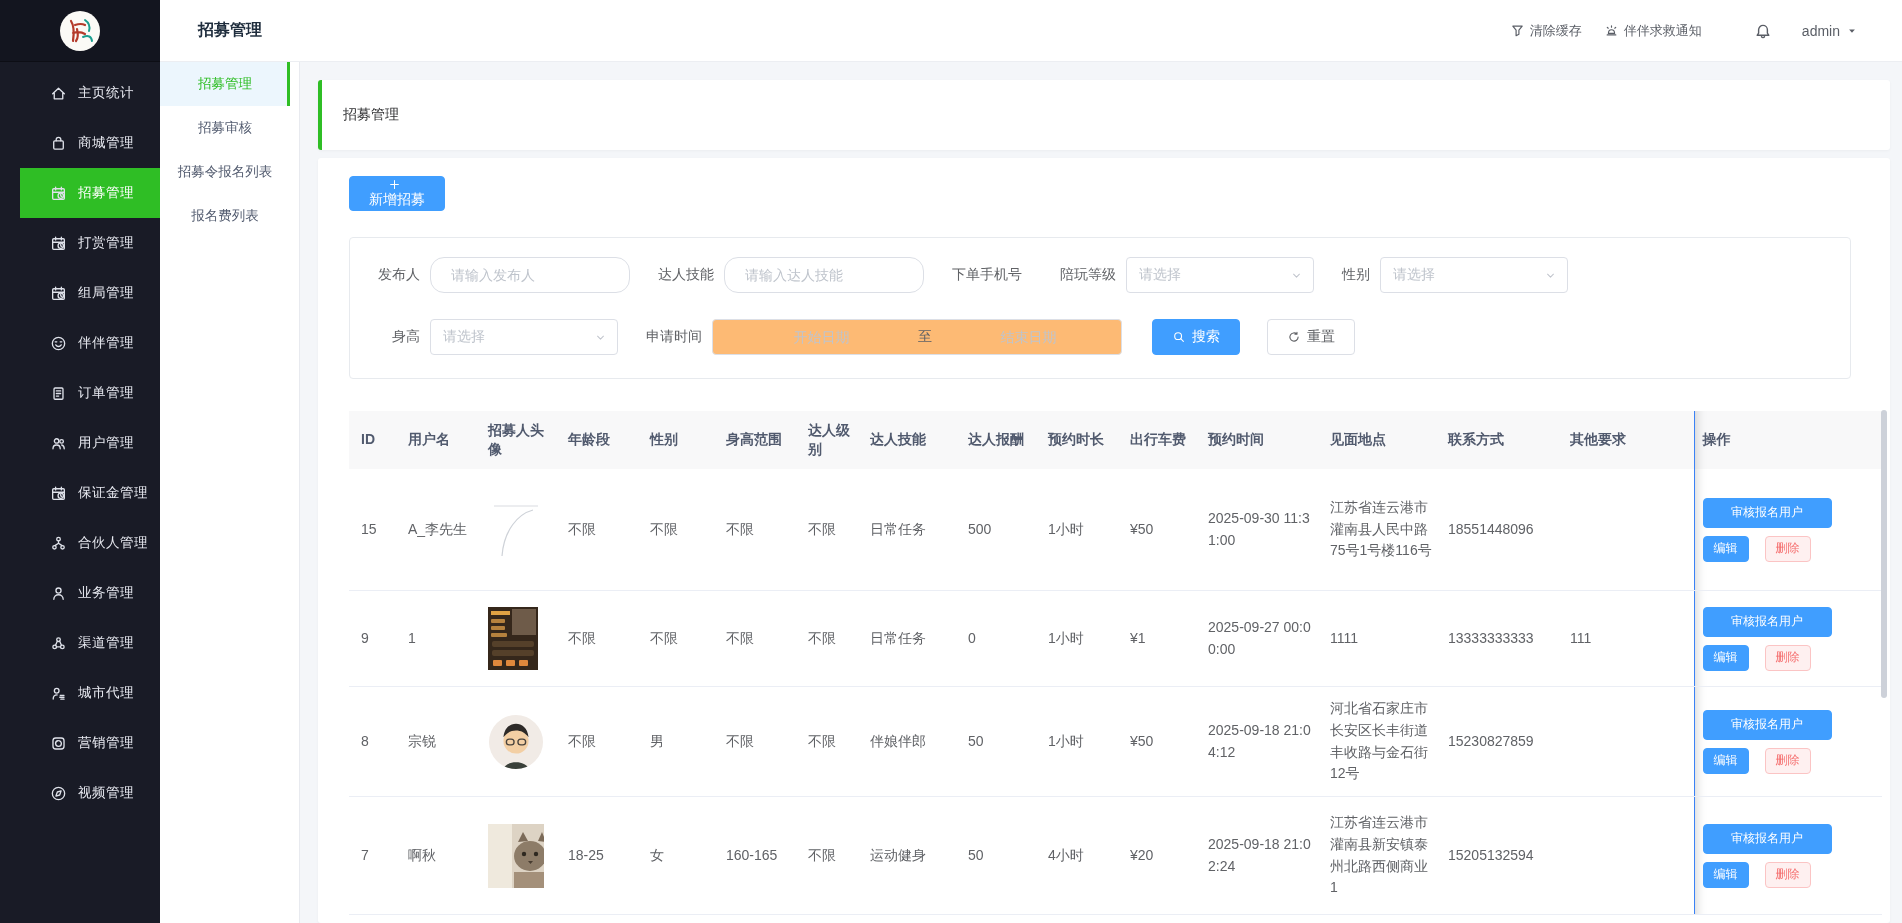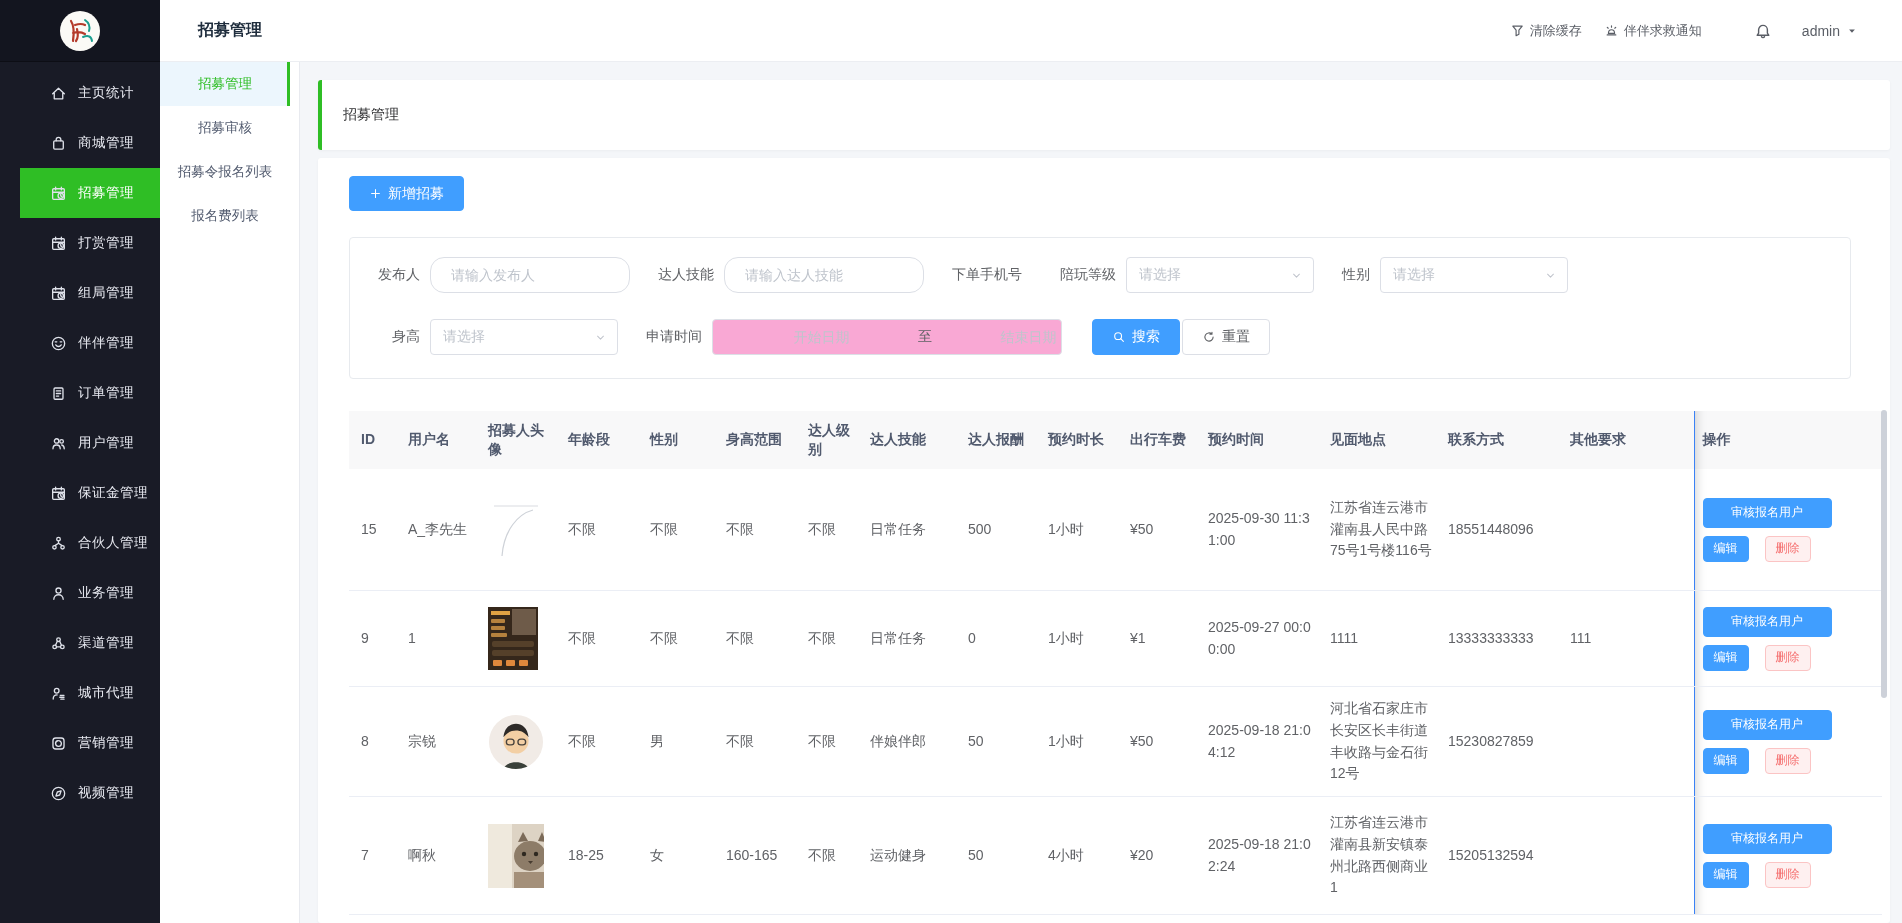--- a/index.html
+++ b/index.html
@@ -36,43 +36,43 @@
   .main { position:absolute; left:300px; top:62px; width:1602px; height:861px; background:#f4f6f9; }
   .crumb-card { position:absolute; left:18px; top:18px; width:1572px; height:70px; background:#fff; border-radius:3px; box-shadow:0 1px 3px rgba(0,0,0,.04); }
   .crumb-bar { position:absolute; left:0; top:0; width:4px; height:100%; background:#2fbe25; border-radius:3px 0 0 3px; }
   .crumb-title { position:absolute; left:25px; top:0; height:100%; display:flex; align-items:center; font-size:14px; color:#303133; }
 
   .main-card { position:absolute; left:18px; top:96px; width:1572px; height:765px; background:#fff; border-radius:3px; box-shadow:0 1px 3px rgba(0,0,0,.04); overflow:hidden; }
   .card-inner { padding:18px 0 0 31px; }
 
   .btn { display:inline-flex; align-items:center; justify-content:center; border-radius:4px; cursor:pointer; border:1px solid transparent; white-space:nowrap; }
   .btn-primary { background:#409eff; border-color:#409eff; color:#fff; }
-  .add-btn { height:35px; padding:0 19px; font-size:14px; }
+  .add-btn { height:35px; padding:0 19px; font-size:14px;flex-direction:column; }
   .add-btn .icn { width:13px; height:13px; margin-right:6px; }
 
   
   .filter-box { margin-top:26px; width:1502px; border:1px solid #e7eaee; border-radius:4px; padding:19px 0 23px 18px; }
   .f-row { display:flex; align-items:center; }
   .f-row + .f-row { margin-top:26px; }
   .f-field { display:flex; align-items:center; margin-right:28px; }
   .f-label { margin-right:10px; color:#606266; white-space:nowrap; }
   .f-label.first { display:inline-block; min-width:52px; text-align:right; }
   .f-input { width:200px; height:36px; border:1px solid #dcdfe6; border-radius:14px; padding:0 20px; font-size:14px; color:#701a75; font-family:inherit; outline:none; background:#fff; }
   .f-input::placeholder { color:#bfc4cc; }
   .f-select { width:188px; height:36px; border:1px solid #dcdfe6; border-radius:4px; padding:0 10px 0 12px; display:flex; align-items:center; cursor:pointer; background:#fff; }
   .f-select .ph { color:#bfc4cc; flex:1; }
   .f-select .icn { width:13px; height:13px; color:#c0c4cc; }
-  .daterange { width:350px; height:36px; border:1px solid #dcdfe6; border-radius:4px; display:flex; align-items:center; padding:0 10px; background:#f9a8d4; }
+  .daterange { width:410px; height:36px; border:1px solid #dcdfe6; border-radius:4px; display:flex; align-items:center; padding:0 10px; background:#fdba74; }
   .daterange .icn { width:15px; height:15px; color:#c0c4cc; margin:0 4px; }
   .dr-input { flex:1; border:none; outline:none; text-align:center; font-size:14px; font-family:inherit; color:#606266; background:transparent; }
   .dr-input::placeholder { color:#bfc4cc; }
   .dr-sep { color:#606266; padding:0 6px; }
   .search-btn { height:36px; padding:0 19px; font-size:14px; margin-left:2px; }
   .search-btn .icn, .reset-btn .icn { width:14px; height:14px; margin-right:6px; }
-  .reset-btn { height:36px; padding:0 19px; font-size:14px; margin-left:2px; background:#fff; border:1px solid #dcdfe6; color:#606266; }
+  .reset-btn { height:36px; padding:0 19px; font-size:14px; margin-left:27px; background:#fff; border:1px solid #dcdfe6; color:#606266; }
 
   
   .table-wrap { margin-top:32px; position:relative; }
   table { border-collapse:collapse; table-layout:fixed; width:1533px; }
   th { background:#f8f8f9; color:#515a6e; font-weight:bold; font-size:14px; text-align:left; padding:10px 8px; height:55px; line-height:1.35; }
   td { font-size:14px; color:#606266; text-align:left; padding:10px 8px; border-bottom:1px solid #ebeef5; vertical-align:middle; line-height:1.55; word-break:break-all; }
   th:first-child, td:first-child { padding-left:12px; }
   th.action-col, td.action-cell { box-shadow:inset 14px 0 12px -14px rgba(0,0,0,.22); background-clip:padding-box; border-left:1px solid #3b82f6; }
   th.action-col { background:#f8f8f9; }
   td.action-cell { background:#fff; }

